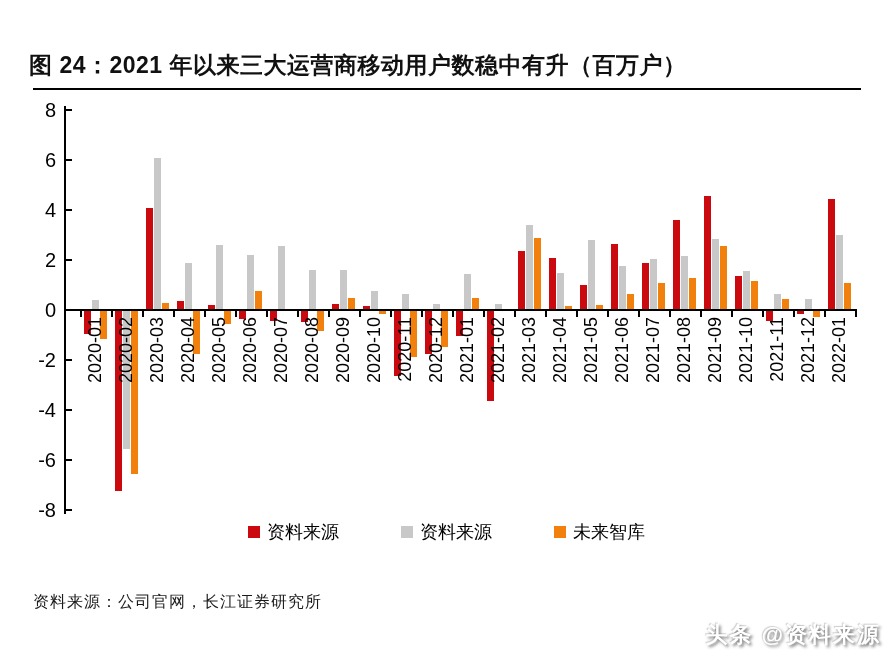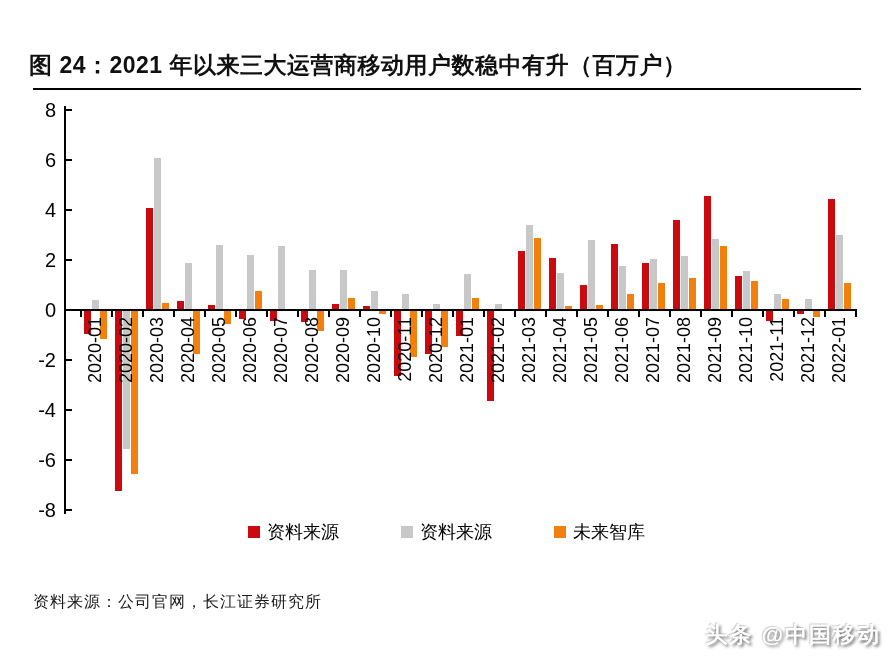--- a/index.html
+++ b/index.html
@@ -213,14 +213,14 @@
       <div class="legend-item">
         <span class="legend-swatch" style="background: rgb(200, 200, 200);"></span>
         <span class="legend-label">资料来源</span>
       </div>
       <div class="legend-item">
         <span class="legend-swatch" style="background: rgb(242, 128, 13);"></span>
         <span class="legend-label">未来智库</span>
       </div>
     </div>
   <div class="source">资料来源：公司官网，长江证券研究所</div>
-  <div class="watermark">头条 @中国移动</div>
+  <div class="watermark">头条 @资料来源</div>
 </div>
 
 </body></html>

